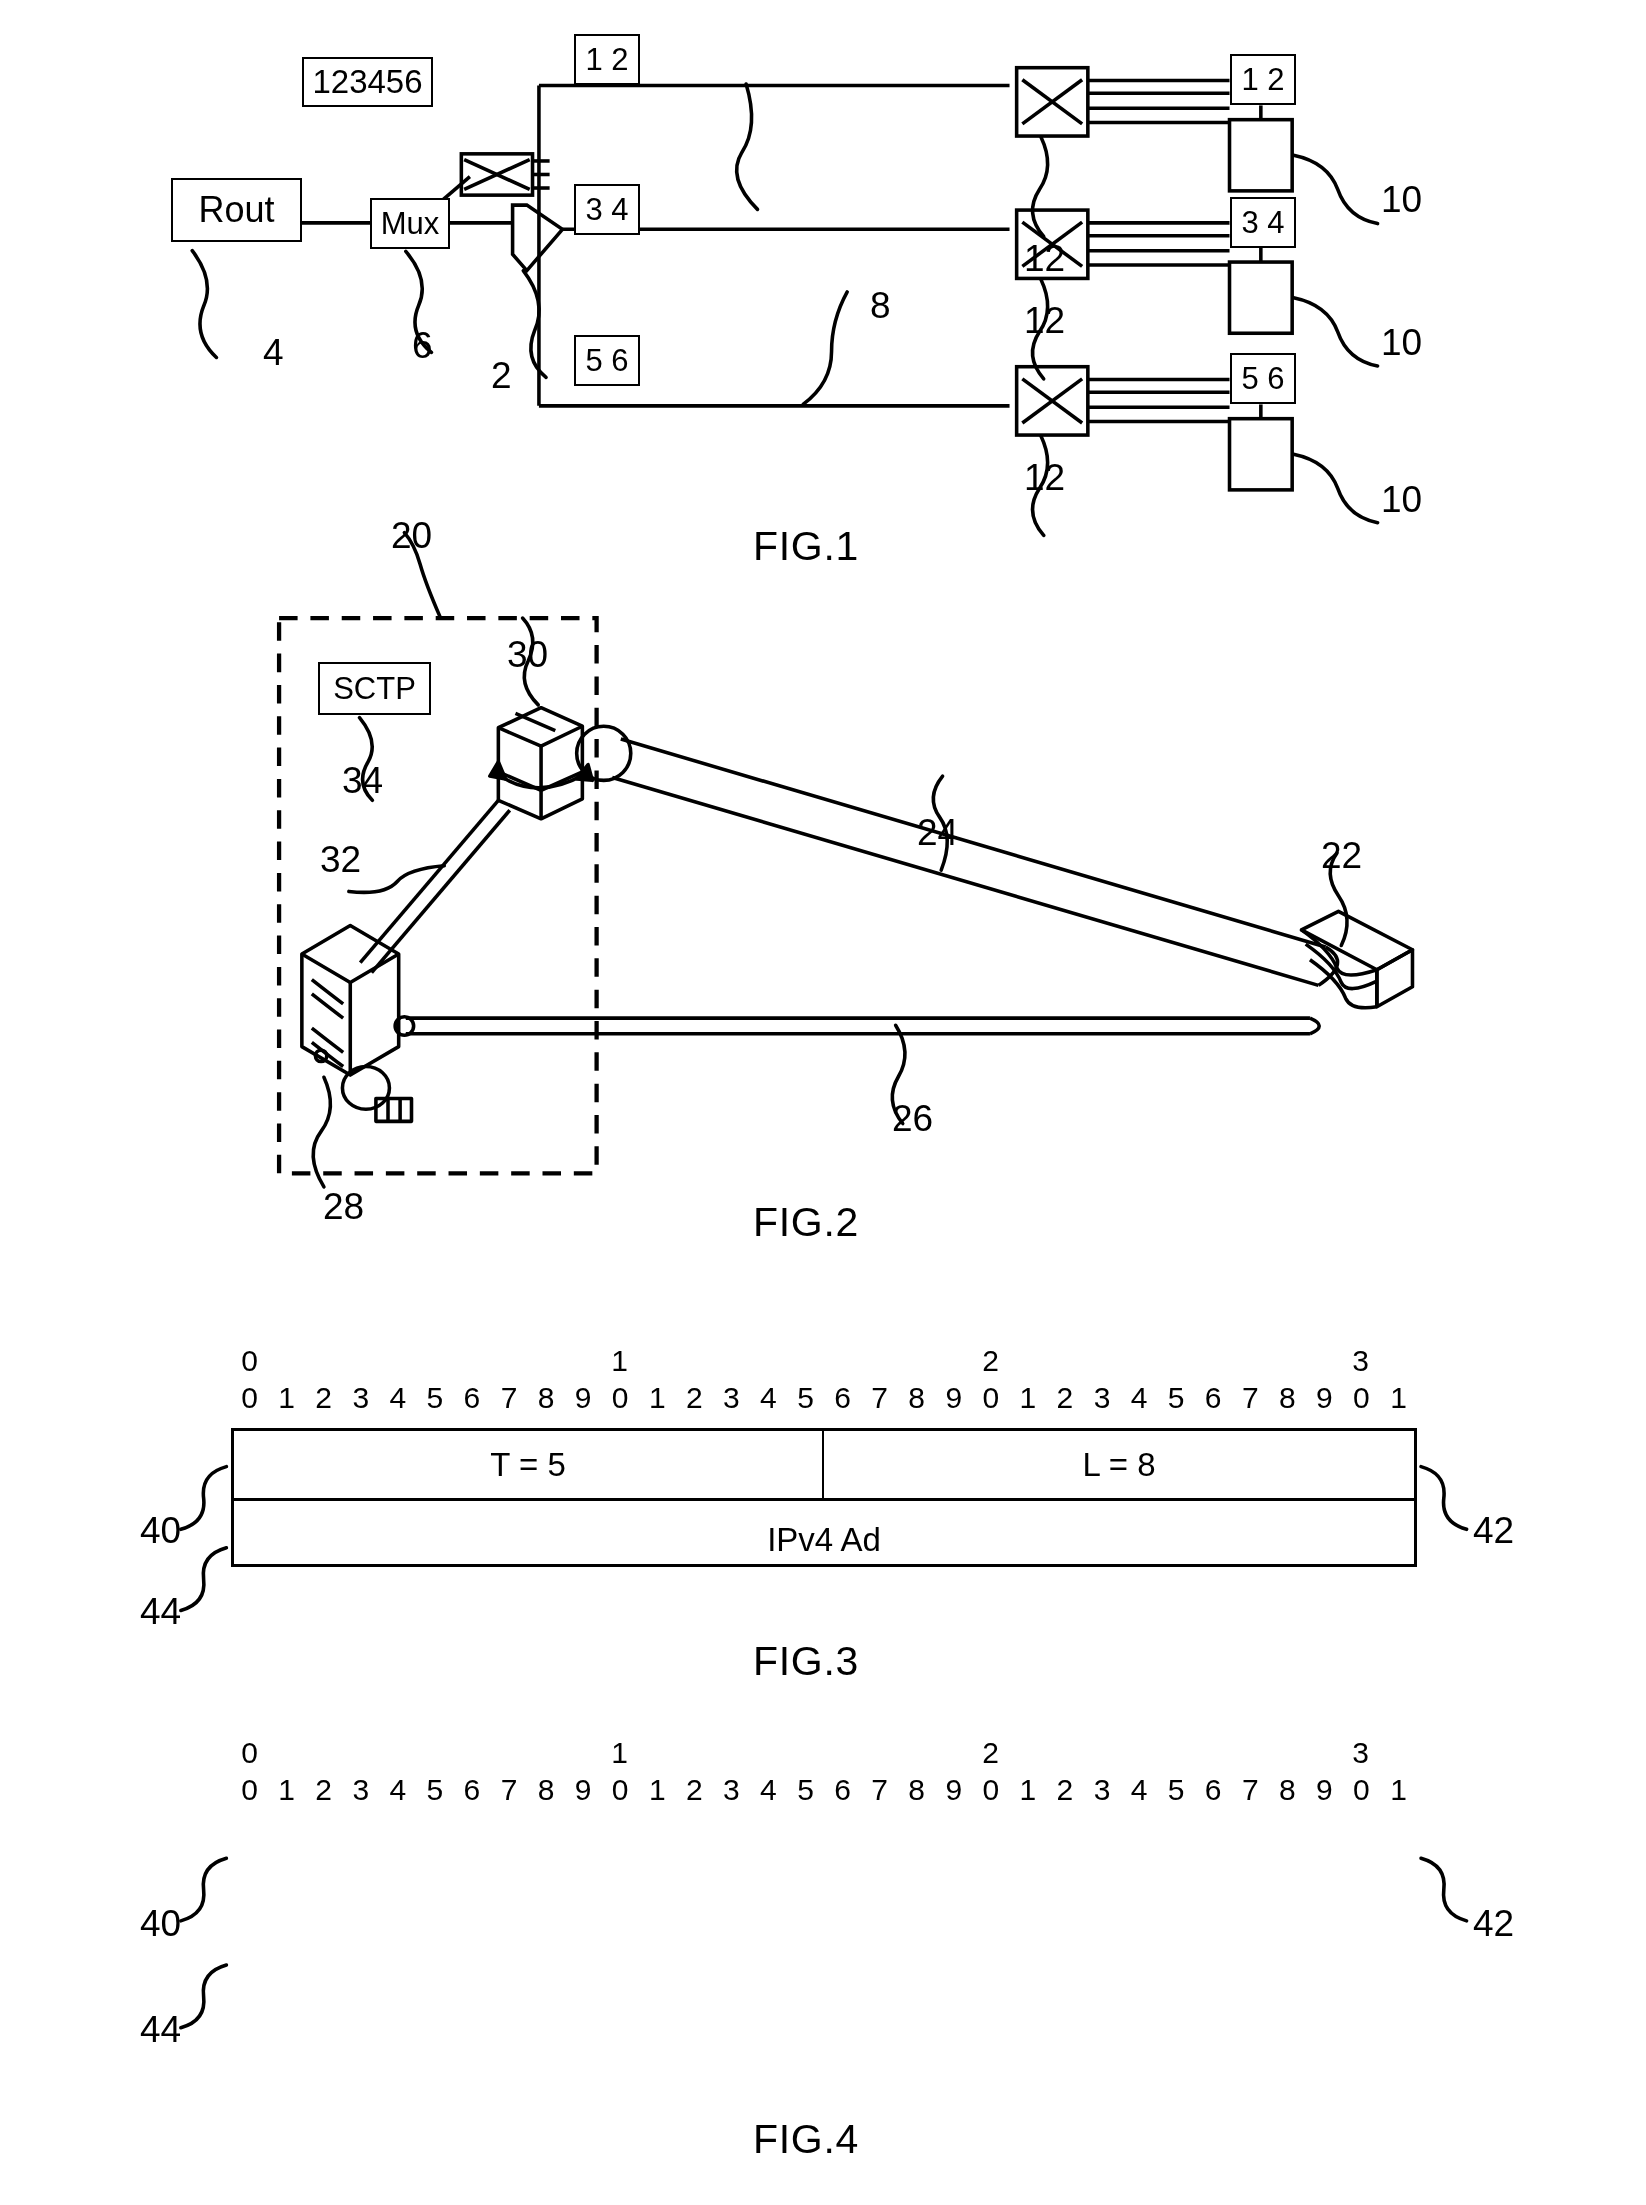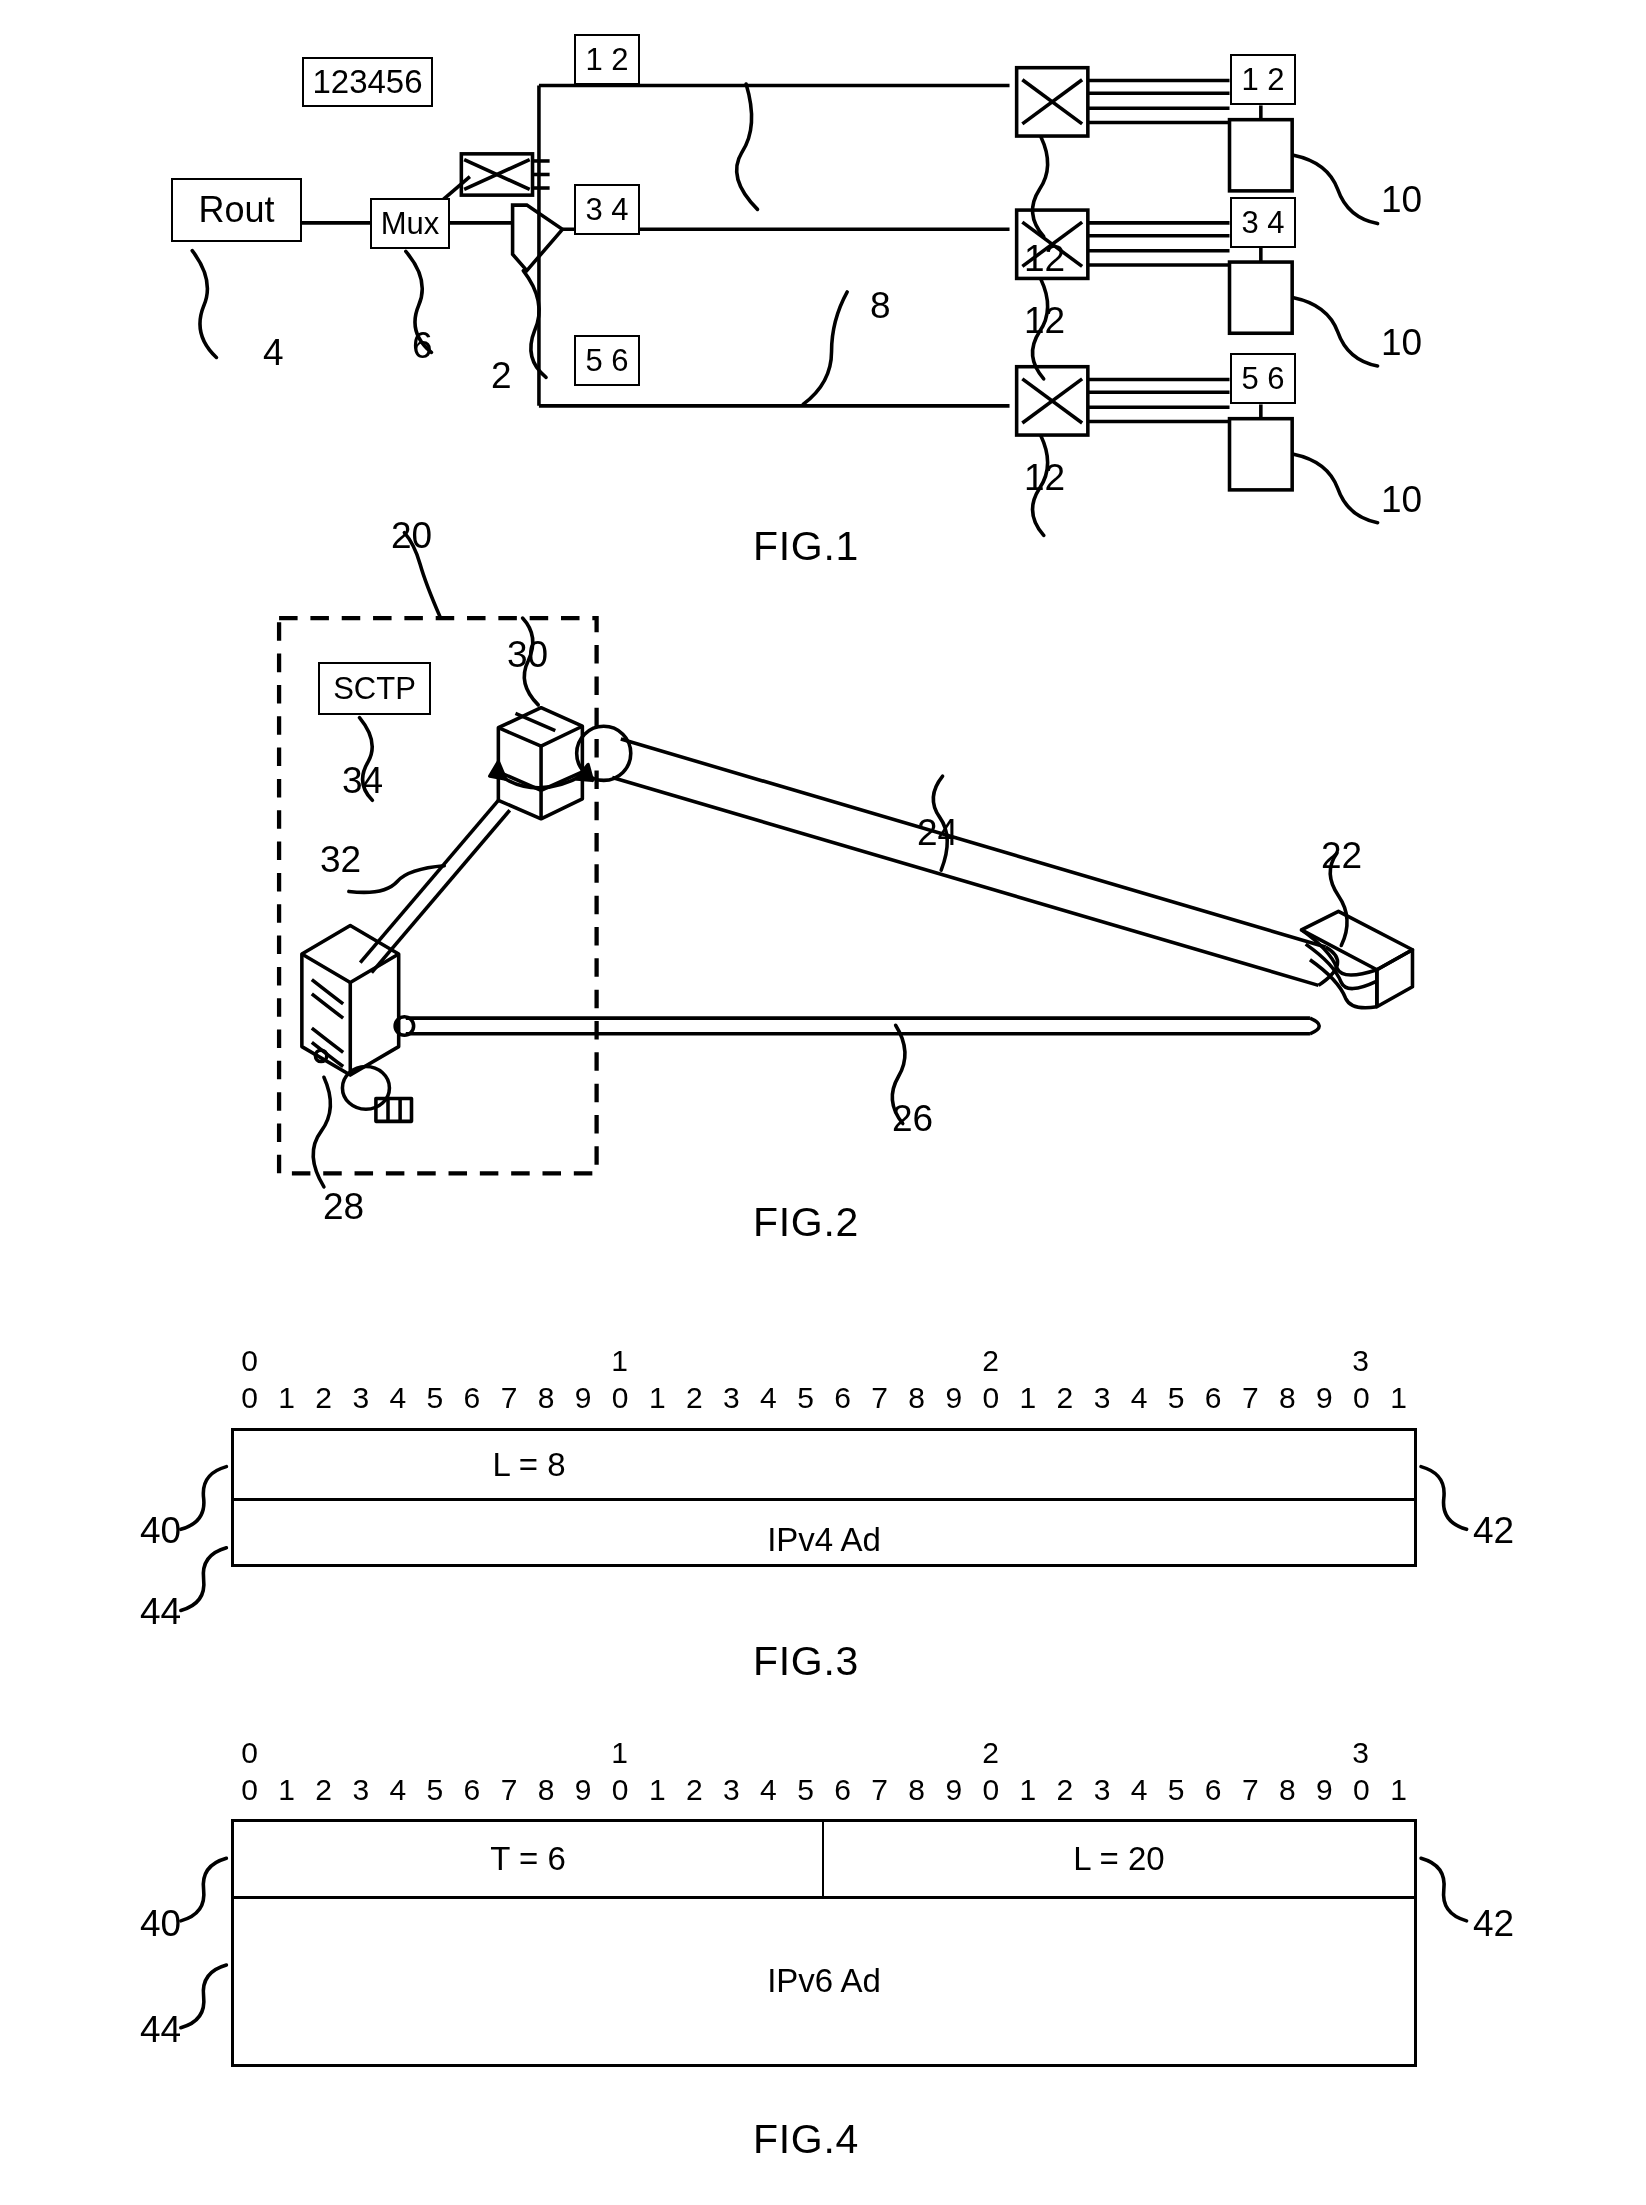--- a/index.html
+++ b/index.html
@@ -355,20 +355,21 @@
       <div class="bit-col" style="position:relative; flex:1 1 0;">7</div>
       <div class="bit-col" style="position:relative; flex:1 1 0;">8</div>
       <div class="bit-col" style="position:relative; flex:1 1 0;">9</div>
       <div class="bit-col" style="position:relative; flex:1 1 0;">0</div>
       <div class="bit-col" style="position:relative; flex:1 1 0;">1</div>
     </div>
   </div>
 
   <div class="tlv-table" style="left:231px; top:1428px; width:1186px; height:139px;">
     <div class="tlv-row-top" style="height:70px;">
+      <div class="tlv-cell left" style="width:50%; height:100%;">T = 5</div>
       <div class="tlv-cell" style="width:50%; height:100%;">L = 8</div>
     </div>
     <div class="tlv-value" style="top:70px; height:78px;">IPv4  Ad</div>
   </div>
 
   <svg class="overlay" viewBox="0 0 2312 3097">
     <g stroke="#000" fill="none" stroke-width="5" stroke-linecap="round">
       <path d="M 318 2060 q -36 10 -32 44 q 4 34 -32 44"></path>
       <path d="M 318 2174 q -36 10 -32 44 q 4 34 -32 44"></path>
       <path d="M 1996 2060 q 36 10 32 44 q -4 34 32 44"></path>
@@ -415,27 +416,20 @@
       <div class="bit-col" style="position:relative; flex:1 1 0;">5</div>
       <div class="bit-col" style="position:relative; flex:1 1 0;">6</div>
       <div class="bit-col" style="position:relative; flex:1 1 0;">7</div>
       <div class="bit-col" style="position:relative; flex:1 1 0;">8</div>
       <div class="bit-col" style="position:relative; flex:1 1 0;">9</div>
       <div class="bit-col" style="position:relative; flex:1 1 0;">0</div>
       <div class="bit-col" style="position:relative; flex:1 1 0;">1</div>
     </div>
   </div>
 
-  <div class="tlv-table" style="left:231px; top:1819px; width:1186px; height:248px;">
-    <div class="tlv-row-top" style="height:77px;">
-      <div class="tlv-cell left" style="width:50%; height:100%;">T = 6</div>
-      <div class="tlv-cell" style="width:50%; height:100%;">L = 20</div>
-    </div>
-    <div class="tlv-value" style="top:77px; height:164px;">IPv6  Ad</div>
-  </div>
 
   <svg class="overlay" viewBox="0 0 2312 3097">
     <g stroke="#000" fill="none" stroke-width="5" stroke-linecap="round">
       <path d="M 318 2610 q -36 10 -32 44 q 4 34 -32 44"></path>
       <path d="M 318 2760 q -36 10 -32 44 q 4 34 -32 44"></path>
       <path d="M 1996 2610 q 36 10 32 44 q -4 34 32 44"></path>
     </g>
   </svg>
 
   <span class="ref-num" style="left:140px; top:1903px;">40</span>

